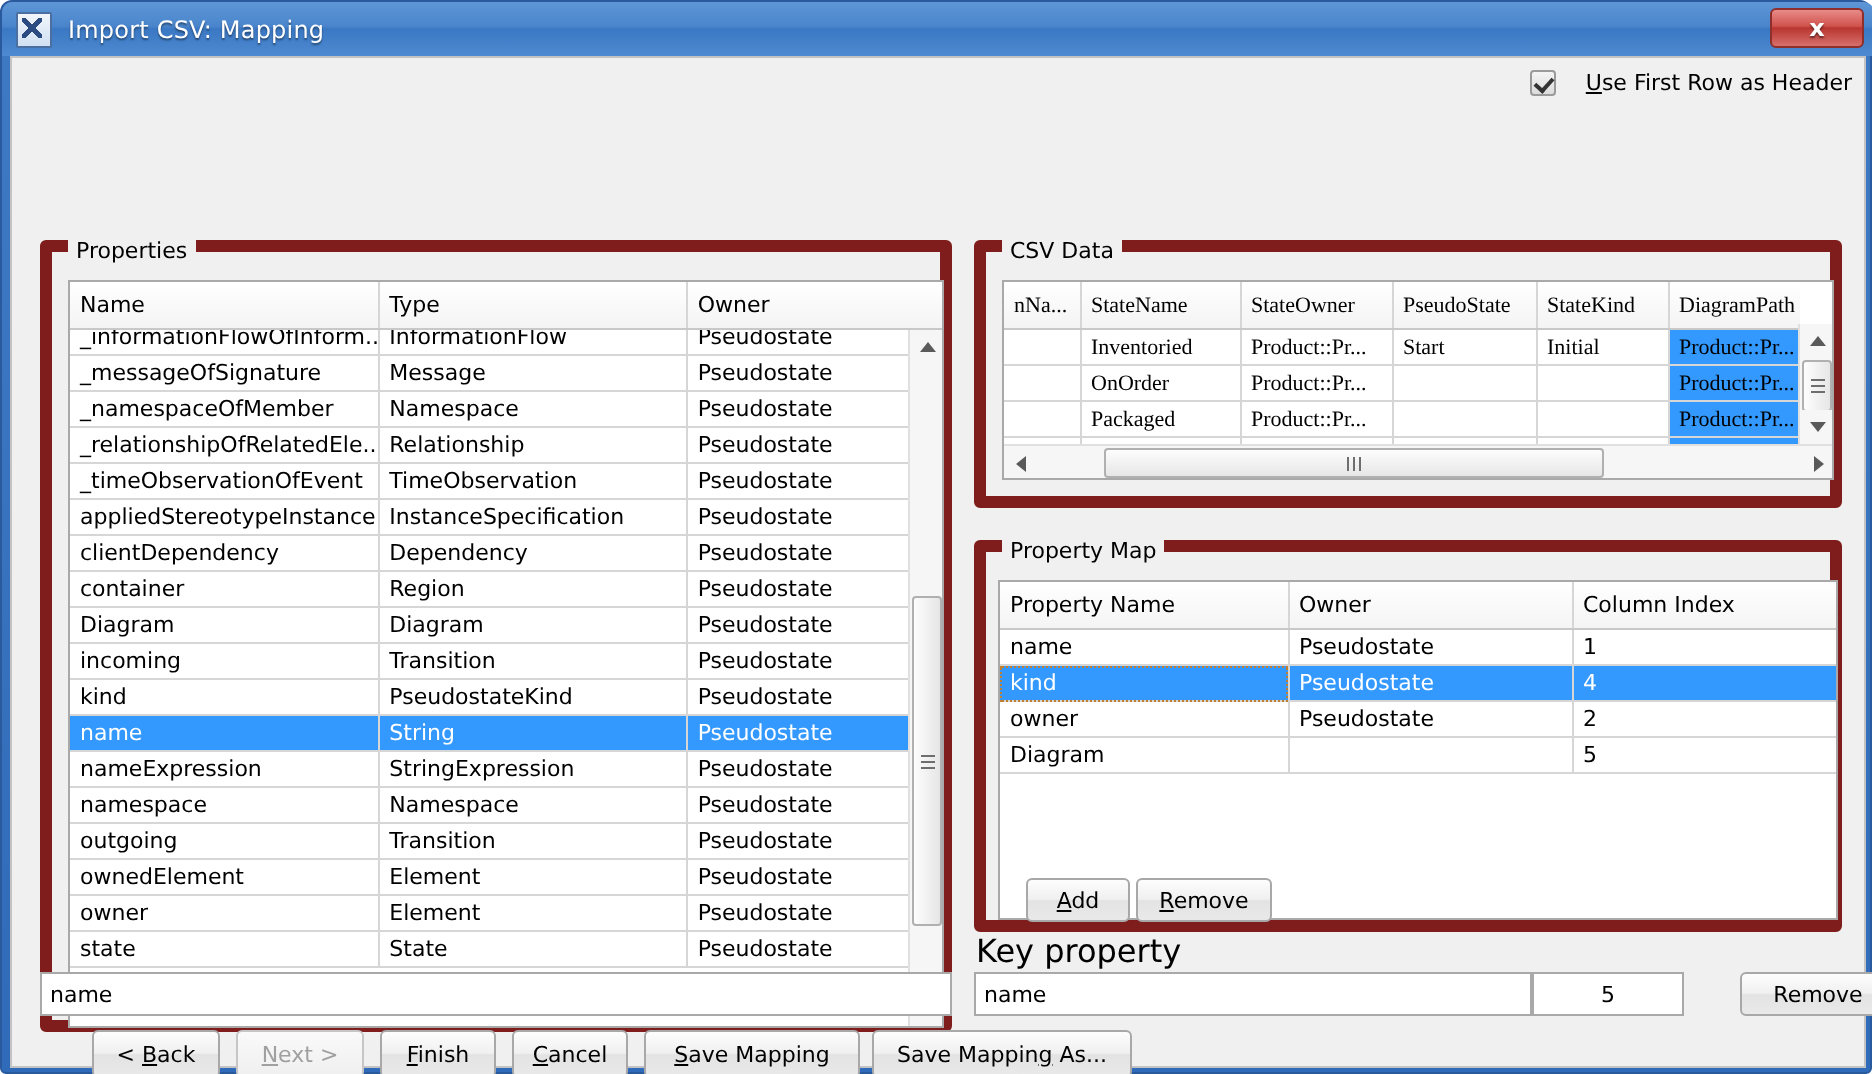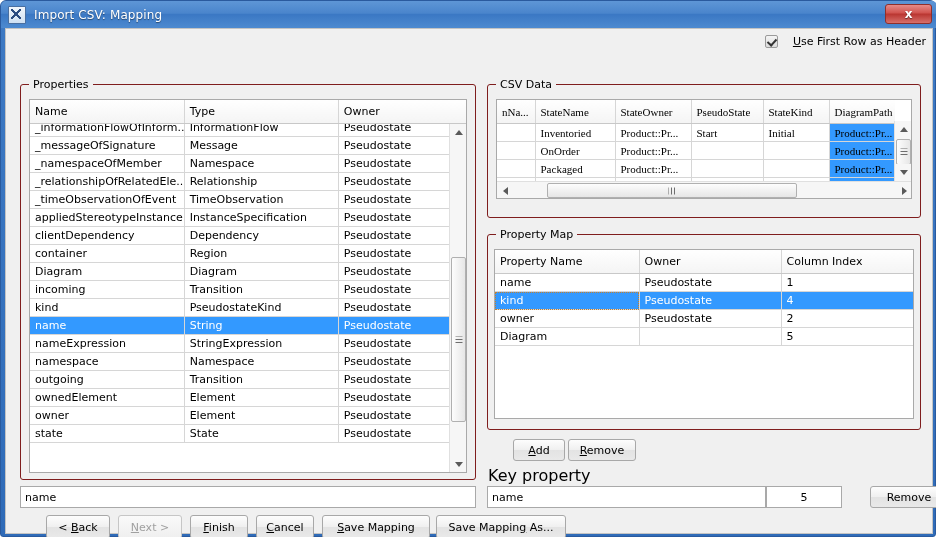--- a/index.html
+++ b/index.html
@@ -116,22 +116,23 @@
     border-width: 0 2px 2px 0;
     transform: rotate(42deg);
   }
   .check-lbl { font-size: 11px; color: #000; }
   .check-lbl u { text-decoration: underline; }
 
   
   .group {
     position: absolute;
     box-sizing: border-box;
-    border: 1px solid #7f1d1d;
+    border: 6px solid #7f1d1d;
     border-radius: 3px;
+    margin-top: 36px;
   }
   .group > .legend {
     position: absolute;
     top: -7px; left: 8px;
     background: #f0f0f0;
     padding: 0 4px;
     font-size: 11px;
     color: #000;
   }
 

